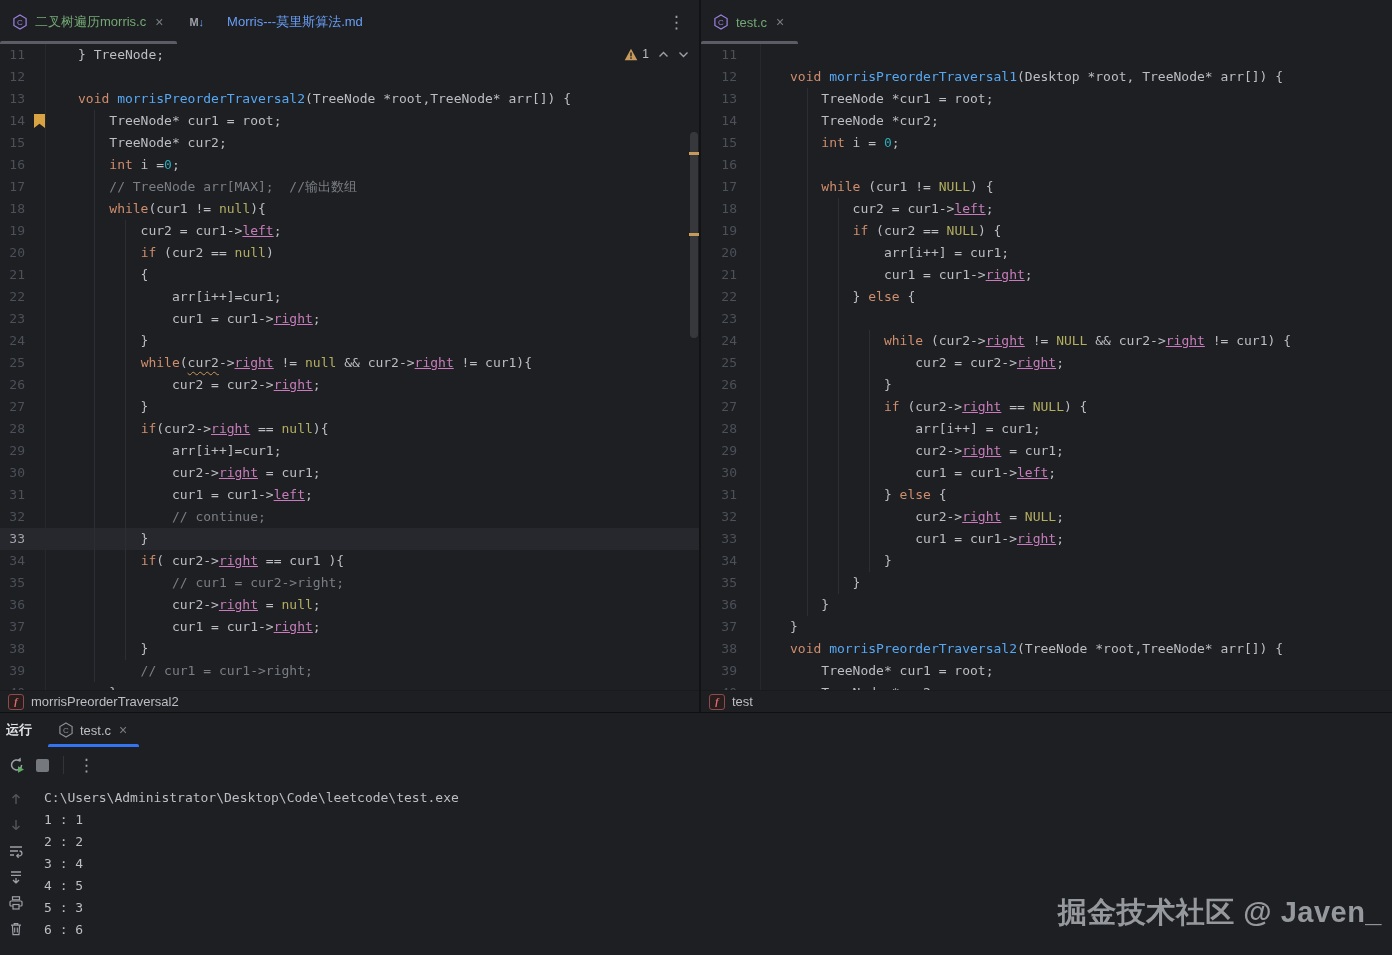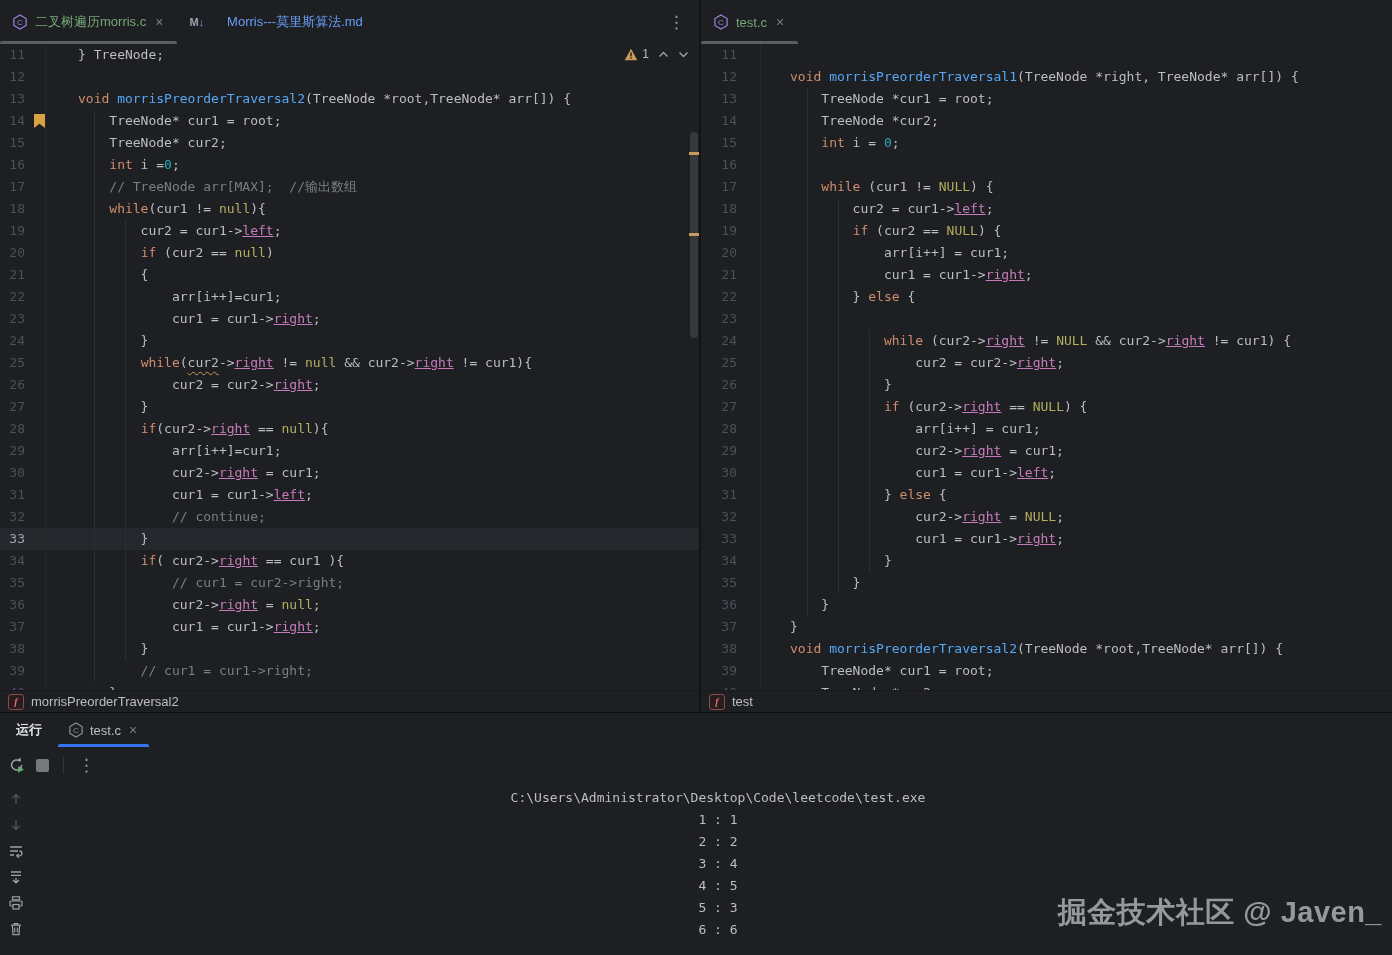--- a/index.html
+++ b/index.html
@@ -45,33 +45,33 @@
   .inspect{position:absolute;top:3px;right:10px;display:flex;align-items:center;gap:9px;
            font-family:"Liberation Sans",sans-serif;font-size:12px;color:#bcbec4;}
   
   .crumb{height:21px;border-top:1px solid #191a1c;display:flex;align-items:center;gap:7px;
          padding-left:8px;font-size:13px;color:#bcbec4;background:#1e1f22;}
   .fbadge{width:14px;height:14px;flex:none;border:1px solid #8d4b4b;border-radius:3px;
           background:#271d1d;color:var(--red);font-size:10px;line-height:13px;text-align:center;
           font-family:"Liberation Serif",serif;font-style:italic;font-weight:bold;}
   
   .runpanel{height:243px;border-top:1px solid #0e0f10;background:#1e1f22;position:relative;}
-  .runtabs{height:34px;display:flex;align-items:stretch;padding-left:16px;}
+  .runtabs{height:34px;display:flex;align-items:stretch;padding-left:6px;}
   .runtitle{align-self:center;font-size:13px;font-weight:bold;color:#dfe1e5;margin-right:16px;}
   .runtab{display:flex;align-items:center;gap:6px;padding:0 10px;position:relative;}
   .runtab .tab-underline{position:absolute;left:0;right:0;bottom:0;height:3px;background:var(--accent);border-radius:2px 2px 0 0;}
   .runtab .tlabel{color:#bcbec4;}
   .runtoolbar{height:36px;display:flex;align-items:center;gap:10px;padding-left:8px;}
   .stopbtn{width:13px;height:13px;background:#75787d;border-radius:2px;}
   .tbsep{width:1px;height:18px;background:#313438;margin:0 4px;}
   .console{display:flex;height:172px;}
   .rail{width:32px;flex:none;display:flex;flex-direction:column;align-items:center;gap:10px;padding-top:8px;}
   .rail svg{display:block;}
   .conout{flex:1;margin:0;padding:4px 0 0 12px;font-family:"DejaVu Sans Mono","Liberation Mono",monospace;
-          font-size:13px;line-height:22px;color:var(--txt);text-align:center;}
+          font-size:13px;line-height:22px;color:var(--txt);}
   .watermark{position:absolute;right:10px;bottom:22px;font-size:29px;font-weight:700;
              color:#95989d;letter-spacing:.5px;}
 </style>
 </head>
 <body>
 
 <div class="app">
 
   <div class="editors">
 
@@ -164,21 +164,21 @@
           <span class="close">×</span>
           <i class="tab-underline"></i>
         </div>
       </div>
 
       <div class="editor" id="right-editor">
         <i class="guide" style="left:106px;top:44px;height:528px;"></i>
         <i class="guide" style="left:137px;top:154px;height:396px;"></i>
         <i class="guide" style="left:168px;top:286px;height:242px;"></i>
       <div class="row"><span class="ln">11</span><span class="code"></span></div>
-          <div class="row"><span class="ln">12</span><span class="code"><span class="tok-k">void</span><span class="tok-p"> </span><span class="tok-f">morrisPreorderTraversal1</span><span class="tok-p">(TreeNode *right, TreeNode* arr[]) {</span></span></div>
+          <div class="row"><span class="ln">12</span><span class="code"><span class="tok-k">void</span><span class="tok-p"> </span><span class="tok-f">morrisPreorderTraversal1</span><span class="tok-p">(Desktop *root, TreeNode* arr[]) {</span></span></div>
           <div class="row"><span class="ln">13</span><span class="code"><span class="tok-p">    TreeNode *cur1 = root;</span></span></div>
           <div class="row"><span class="ln">14</span><span class="code"><span class="tok-p">    TreeNode *cur2;</span></span></div>
           <div class="row"><span class="ln">15</span><span class="code"><span class="tok-p">    </span><span class="tok-k">int</span><span class="tok-p"> i = </span><span class="tok-n">0</span><span class="tok-p">;</span></span></div>
           <div class="row"><span class="ln">16</span><span class="code"></span></div>
           <div class="row"><span class="ln">17</span><span class="code"><span class="tok-p">    </span><span class="tok-k">while</span><span class="tok-p"> (cur1 != </span><span class="tok-m">NULL</span><span class="tok-p">) {</span></span></div>
           <div class="row"><span class="ln">18</span><span class="code"><span class="tok-p">        cur2 = cur1-&gt;</span><span class="tok-d">left</span><span class="tok-p">;</span></span></div>
           <div class="row"><span class="ln">19</span><span class="code"><span class="tok-p">        </span><span class="tok-k">if</span><span class="tok-p"> (cur2 == </span><span class="tok-m">NULL</span><span class="tok-p">) {</span></span></div>
           <div class="row"><span class="ln">20</span><span class="code"><span class="tok-p">            arr[i++] = cur1;</span></span></div>
           <div class="row"><span class="ln">21</span><span class="code"><span class="tok-p">            cur1 = cur1-&gt;</span><span class="tok-d">right</span><span class="tok-p">;</span></span></div>
           <div class="row"><span class="ln">22</span><span class="code"><span class="tok-p">        } </span><span class="tok-k">else</span><span class="tok-p"> {</span></span></div>

